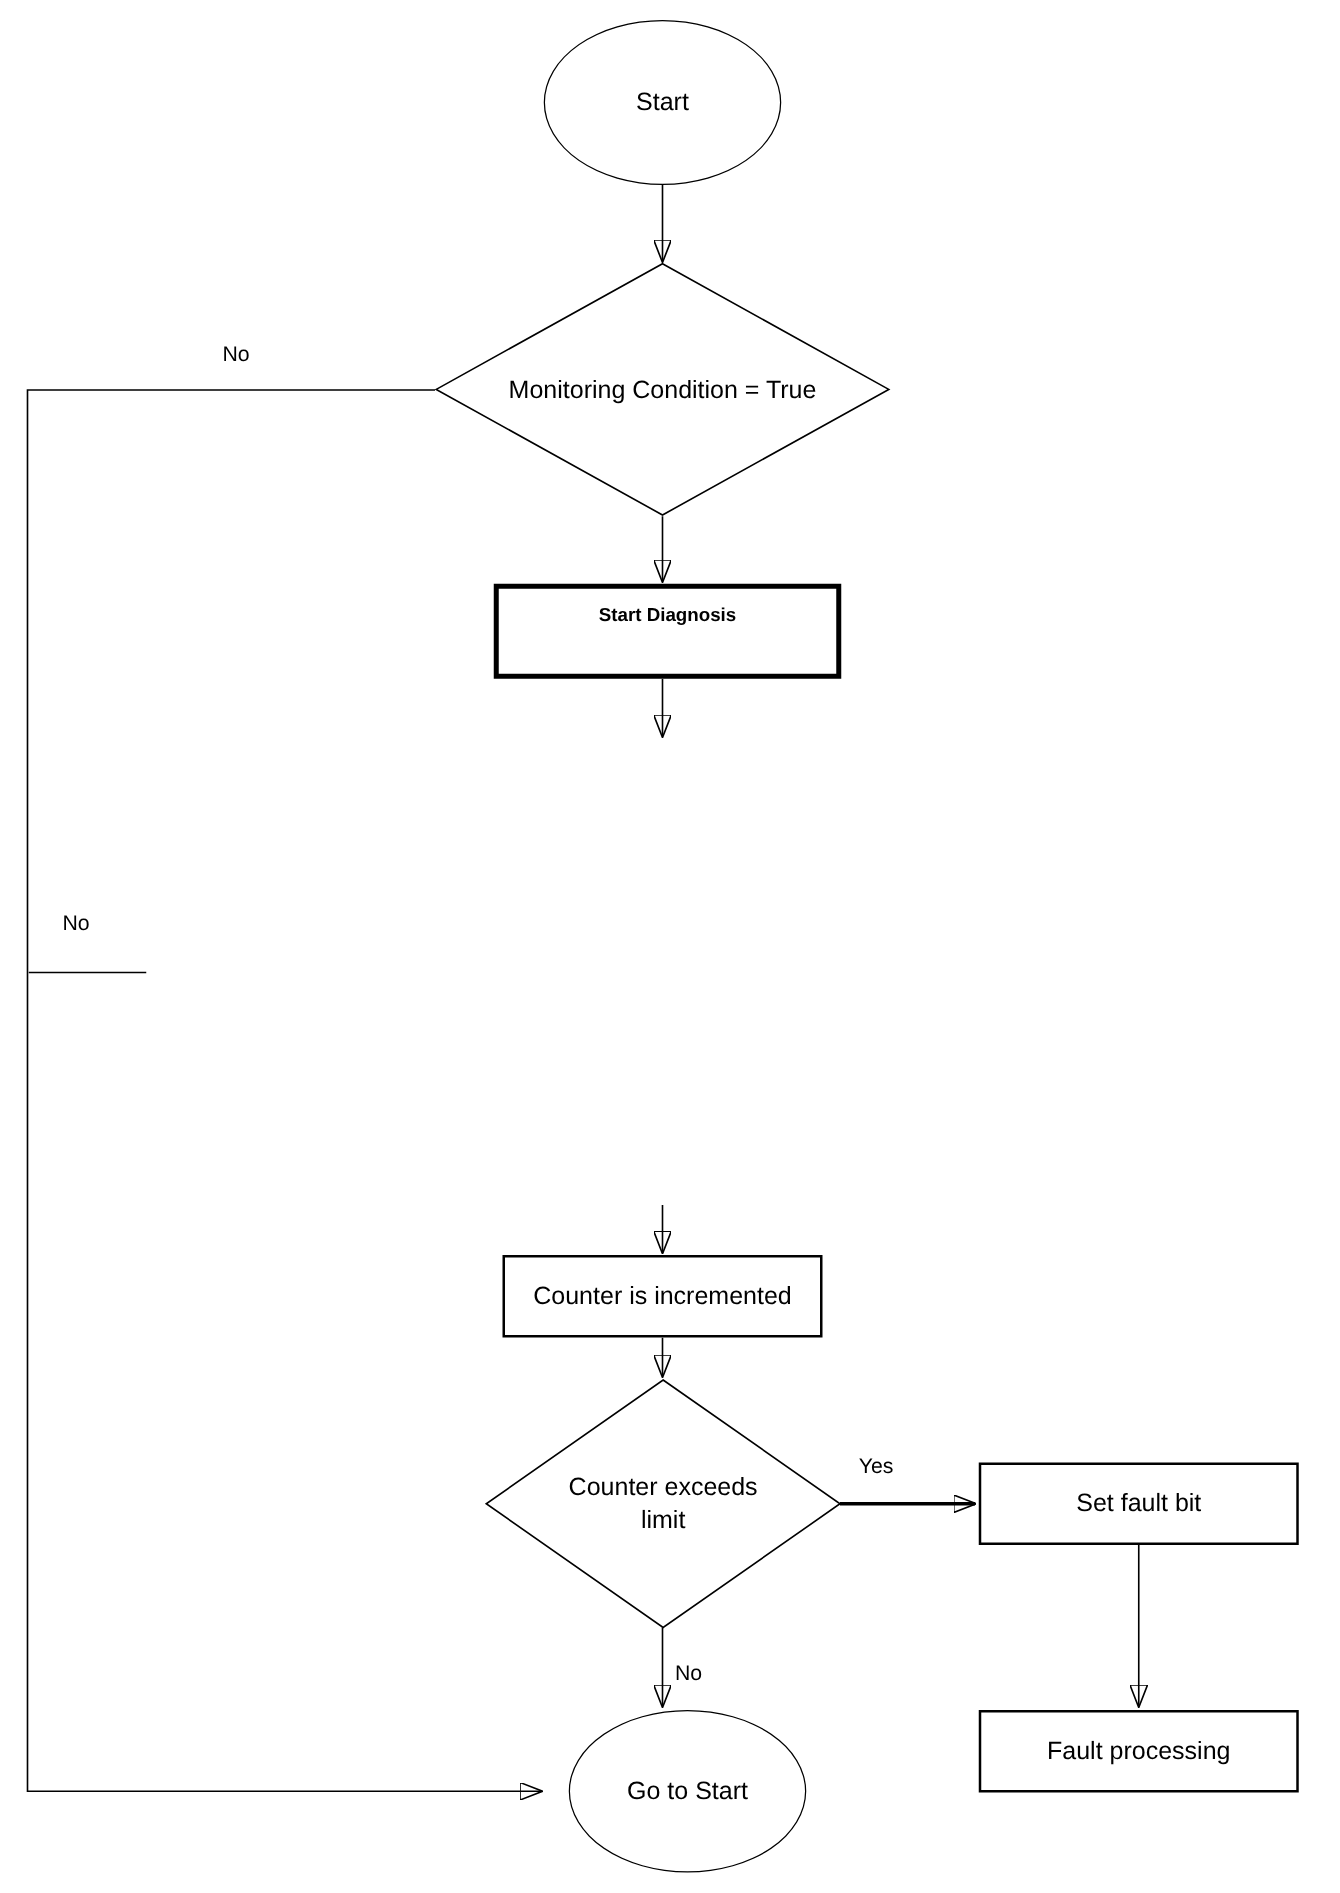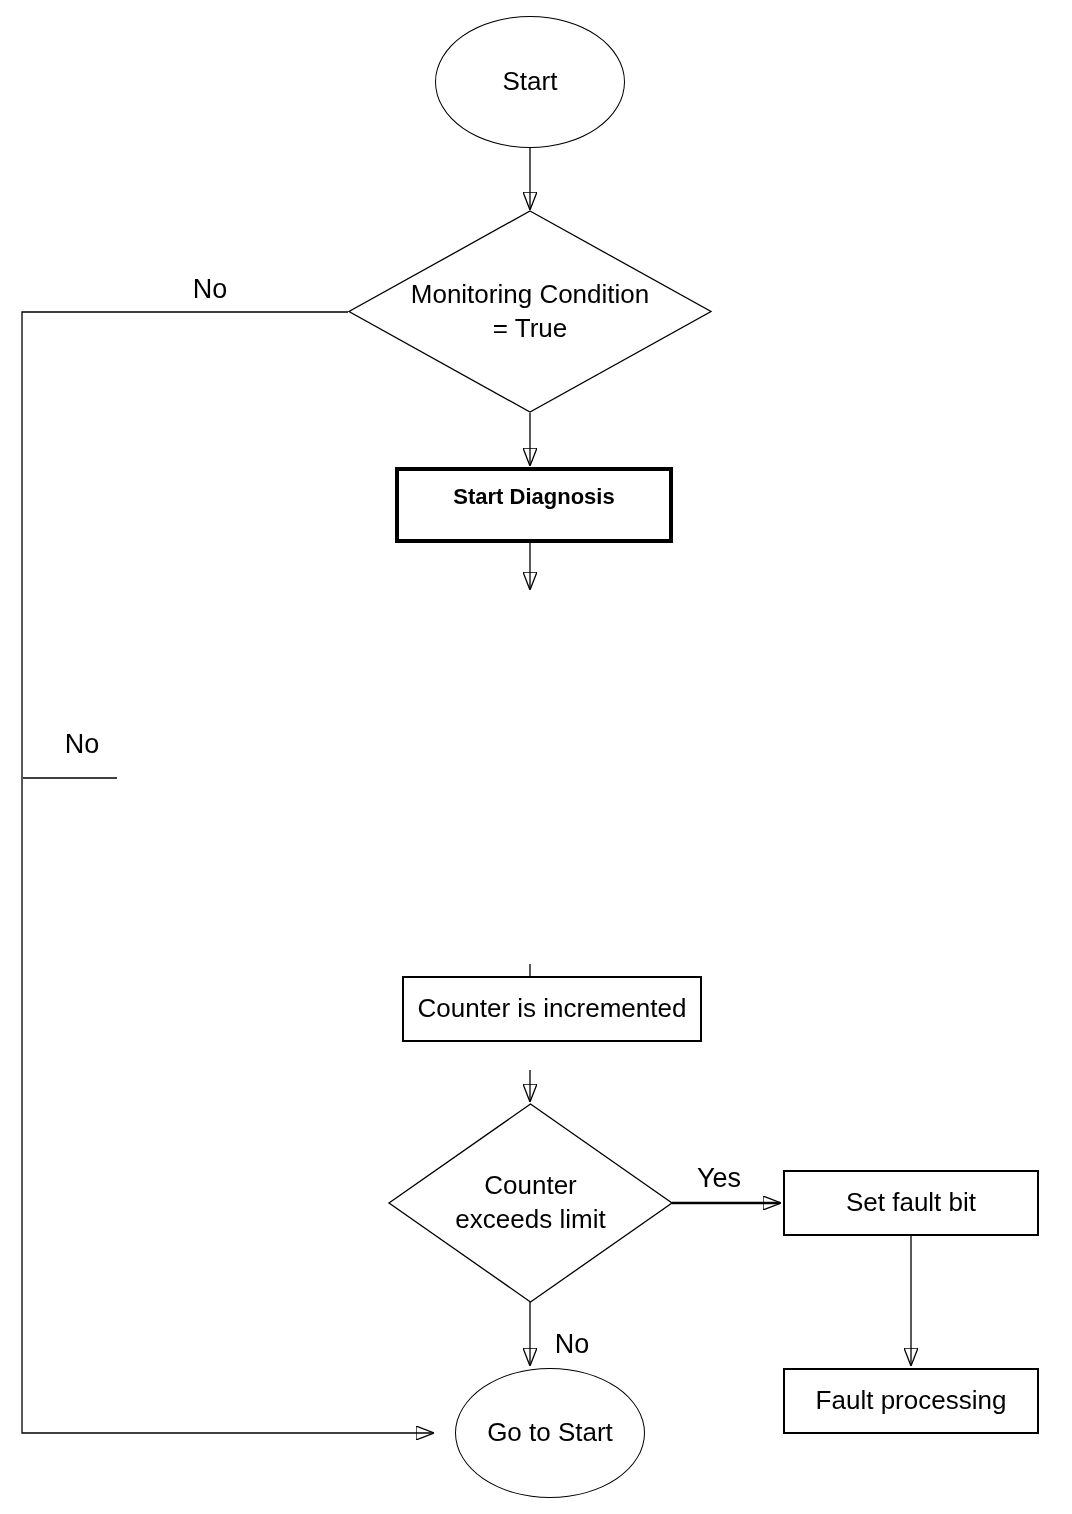--- a/index.html
+++ b/index.html
@@ -37,38 +37,38 @@
     z-index: 2;
     box-sizing: border-box;
   }
   .node-label {
     position: absolute;
     inset: 0;
     display: flex;
     align-items: center;
     justify-content: center;
     text-align: center;
-    font-size: 26px;
+    font-size: 20px;
     line-height: 1.3;
   }
   .ellipse {
     background: #ffffff;
     border: 1.5px solid #000000;
     border-radius: 50%;
   }
   .rect {
     background: #ffffff;
     border: 2px solid #000000;
   }
   .rect.bold-border {
     border-width: 4px;
   }
   .bold-label .node-label, .node-label.bold {
     font-weight: bold;
-    font-size: 22px;
+    font-size: 15px;
   }
   .diamond {
     background: transparent;
   }
   .diamond svg {
     position: absolute;
     inset: 0;
     width: 100%;
     height: 100%;
     overflow: visible;
@@ -78,22 +78,21 @@
     stroke: #000000;
     stroke-width: 1.3px;
   }
   .diamond.bold-shape polygon {
     stroke-width: 4px;
   }
   .edge-label {
     position: absolute;
     z-index: 3;
     width: 64px;
-    text-align: center;
-    font-size: 27px;
+    font-size: 17px;
     line-height: 1.1;
   }
   .label-box {
     margin: 0 auto;
     text-align: center;
   }
 </style>
 </head>
 <body>
 
@@ -129,21 +128,21 @@
     <div class="node-label">
       <div class="label-box" style="width:250px;">Monitoring Condition = True</div>
     </div>
   </div>
 
   <div class="node rect bold-border" style="left:395px; top:467px; width:278px; height:76px;">
     <div class="node-label bold" style="align-items:flex-start; padding-top:12px;">Start Diagnosis</div>
   </div>
 
 
-  <div class="node rect" style="left:402px; top:976px; width:300px; height:66px;">
+  <div class="node rect" style="left:402px; top:1004px; width:256px; height:66px;">
     <div class="node-label">Counter is incremented</div>
   </div>
 
   <div class="node diamond" style="left:388px; top:1103px; width:285px; height:200px;">
     <svg viewBox="0 0 285 200">
       <polygon points="142.5,1 284,100 142.5,199 1,100"></polygon>
     </svg>
     <div class="node-label">
       <div class="label-box" style="width:190px;">Counter exceeds limit</div>
     </div>

